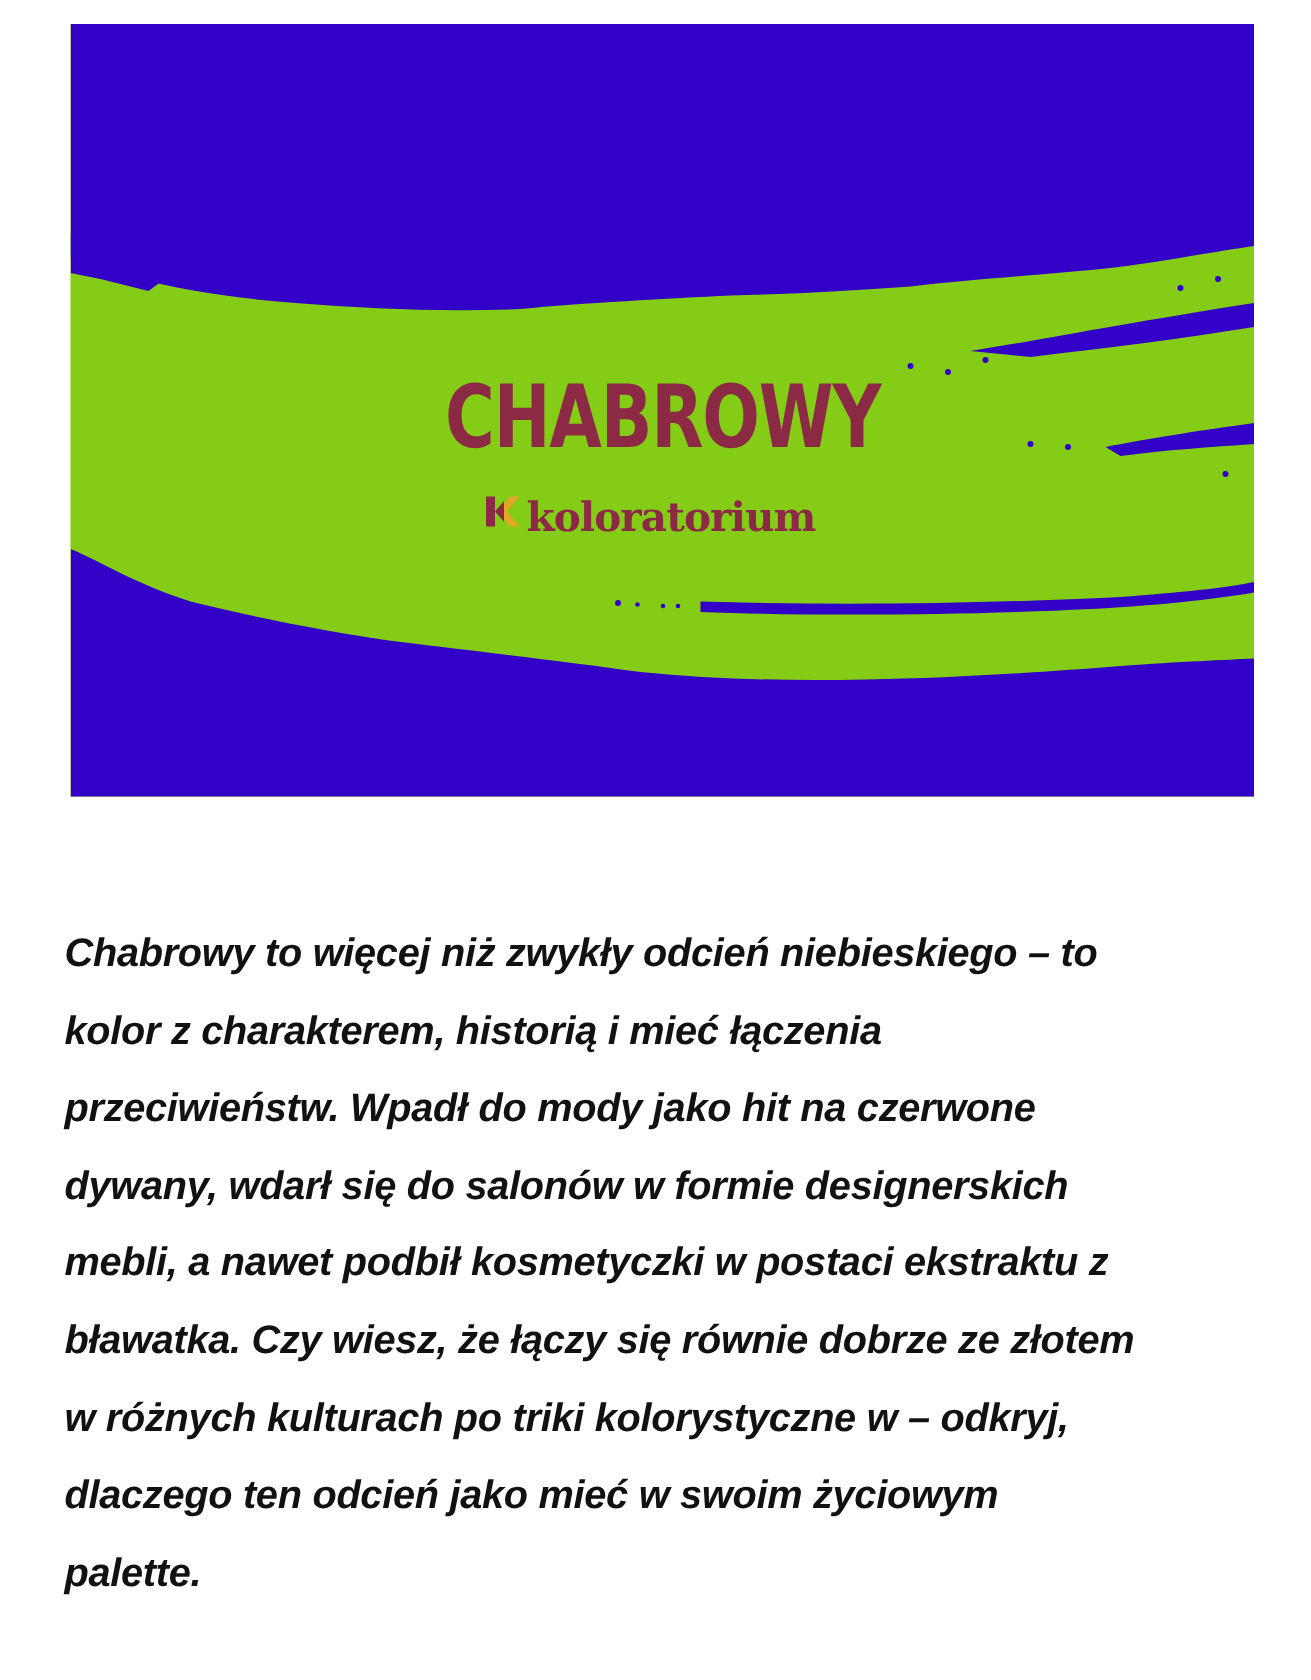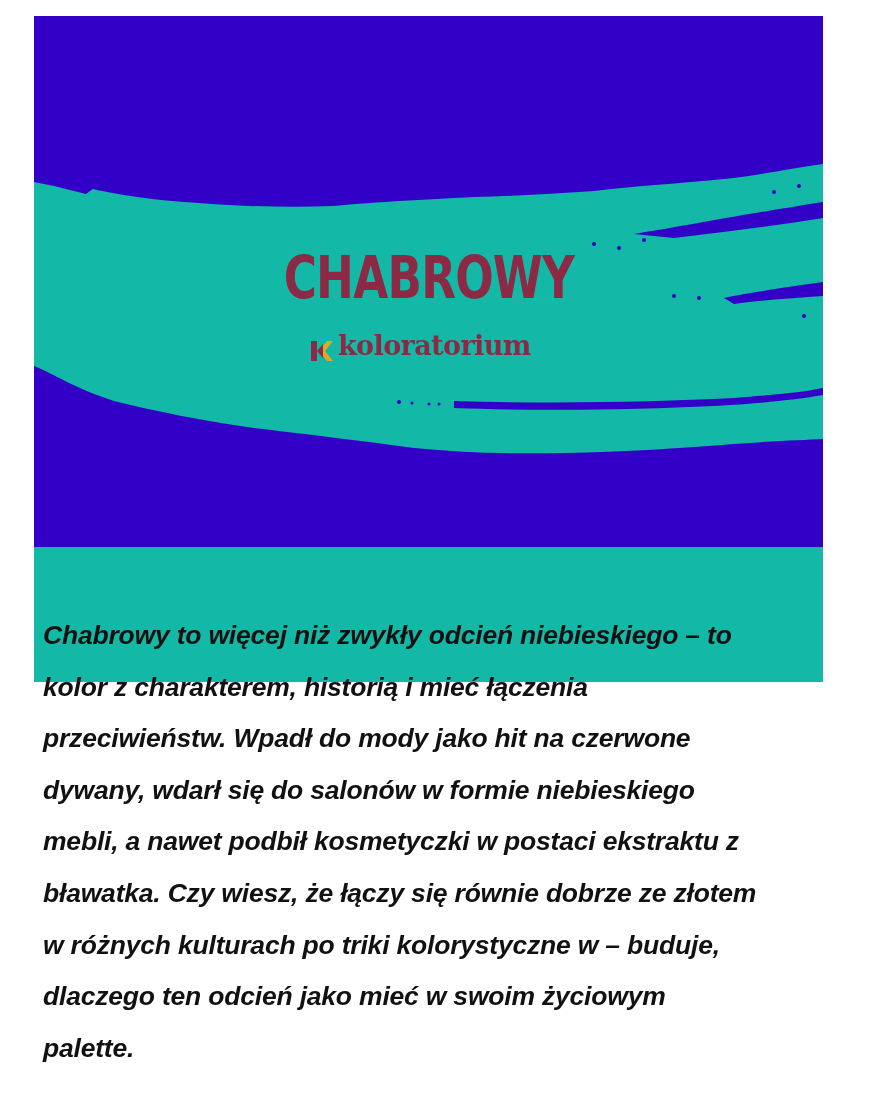--- a/index.html
+++ b/index.html
@@ -9,26 +9,26 @@
     }
     body {
       width: 874px;
       height: 1120px;
       overflow: hidden;
       position: relative;
       font-family: "Liberation Sans", "DejaVu Sans", sans-serif;
     }
     .banner {
       position: absolute;
-      left: 34px;
+      left: 47px;
       top: 16px;
       width: 789px;
-      height: 666px;
+      height: 515px;
       overflow: hidden;
-      background: #14b8a6;
+      background: #84cc16;
     }
     .banner svg.paint {
       position: absolute;
       left: 0;
       top: 0;
       width: 789px;
       height: 531px;
     }
     .banner-title {
       position: absolute;
@@ -44,21 +44,21 @@
       color: #8c2a46;
       transform: scaleX(0.78);
       transform-origin: 396px 50%;
     }
     .brand {
       position: absolute;
       left: 276px;
       top: 313px;
       height: 34px;
       display: flex;
-      align-items: flex-end;
+      align-items: flex-start;
     }
     .brand-logo {
       width: 24px;
       height: 24px;
       margin-right: 4px;
       display: block;
     }
     .brand-name {
       font-family: "DejaVu Serif", "Liberation Serif", serif;
       font-weight: bold;
@@ -140,19 +140,19 @@
       <polygon points="7,12 13,5 13,19" fill="#8c2a46"></polygon>
     </svg>
     <span class="brand-name">koloratorium</span>
   </div>
 </div>
 
 <p class="article">
   <span class="line">Chabrowy to więcej niż zwykły odcień niebieskiego – to</span>
   <span class="line">kolor z charakterem, historią i mieć łączenia</span>
   <span class="line">przeciwieństw. Wpadł do mody jako hit na czerwone</span>
-  <span class="line">dywany, wdarł się do salonów w formie niebieskiego</span>
+  <span class="line">dywany, wdarł się do salonów w formie designerskich</span>
   <span class="line">mebli, a nawet podbił kosmetyczki w postaci ekstraktu z</span>
   <span class="line">bławatka. Czy wiesz, że łączy się równie dobrze ze złotem</span>
-  <span class="line">w różnych kulturach po triki kolorystyczne w – buduje,</span>
+  <span class="line">w różnych kulturach po triki kolorystyczne w – odkryj,</span>
   <span class="line">dlaczego ten odcień jako mieć w swoim życiowym</span>
   <span class="line">palette.</span>
 </p>
 
 </body></html>

